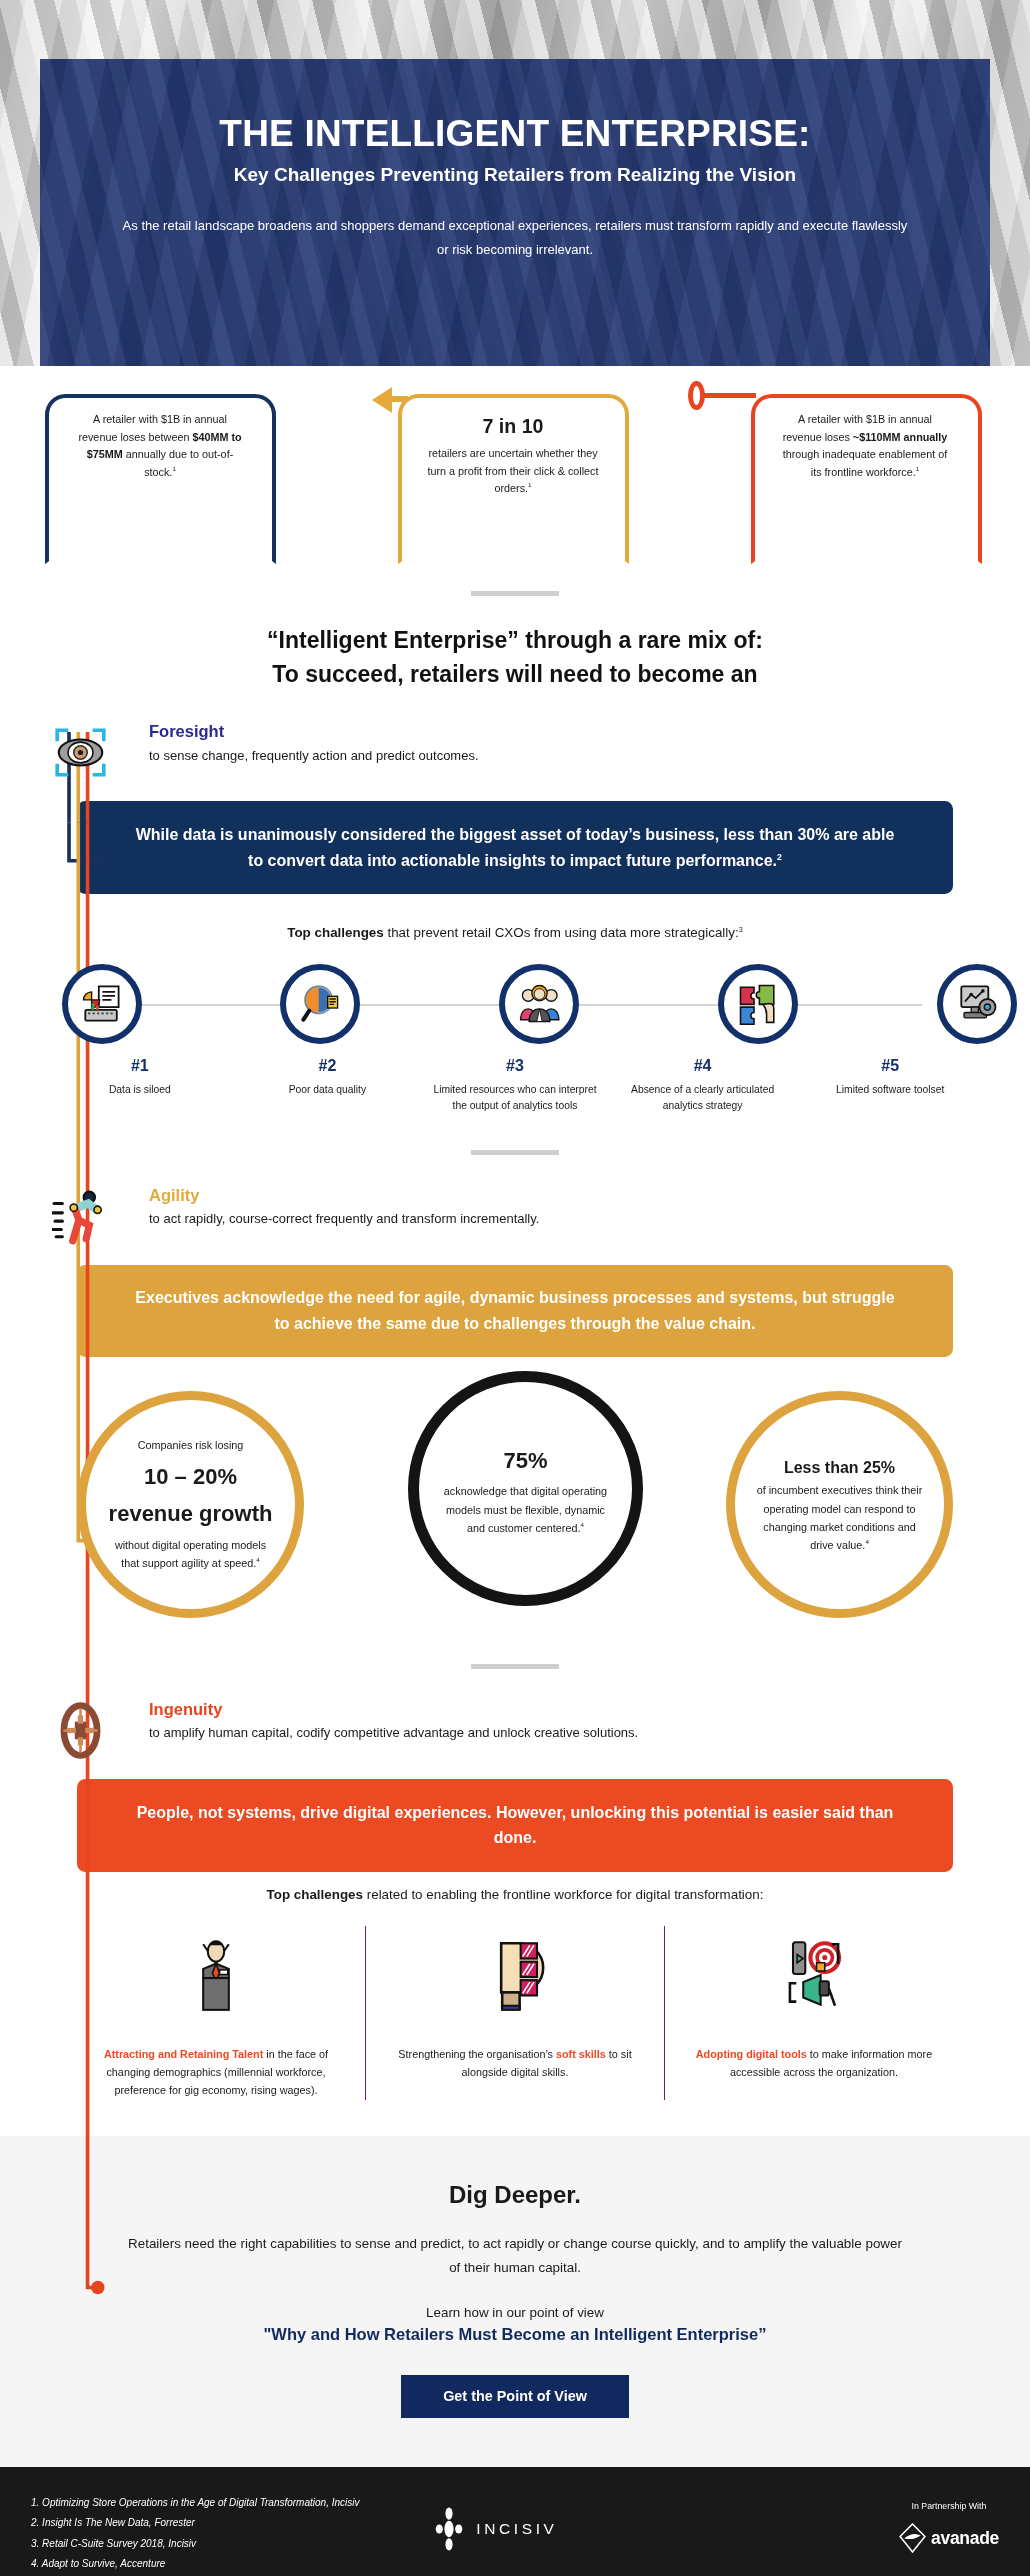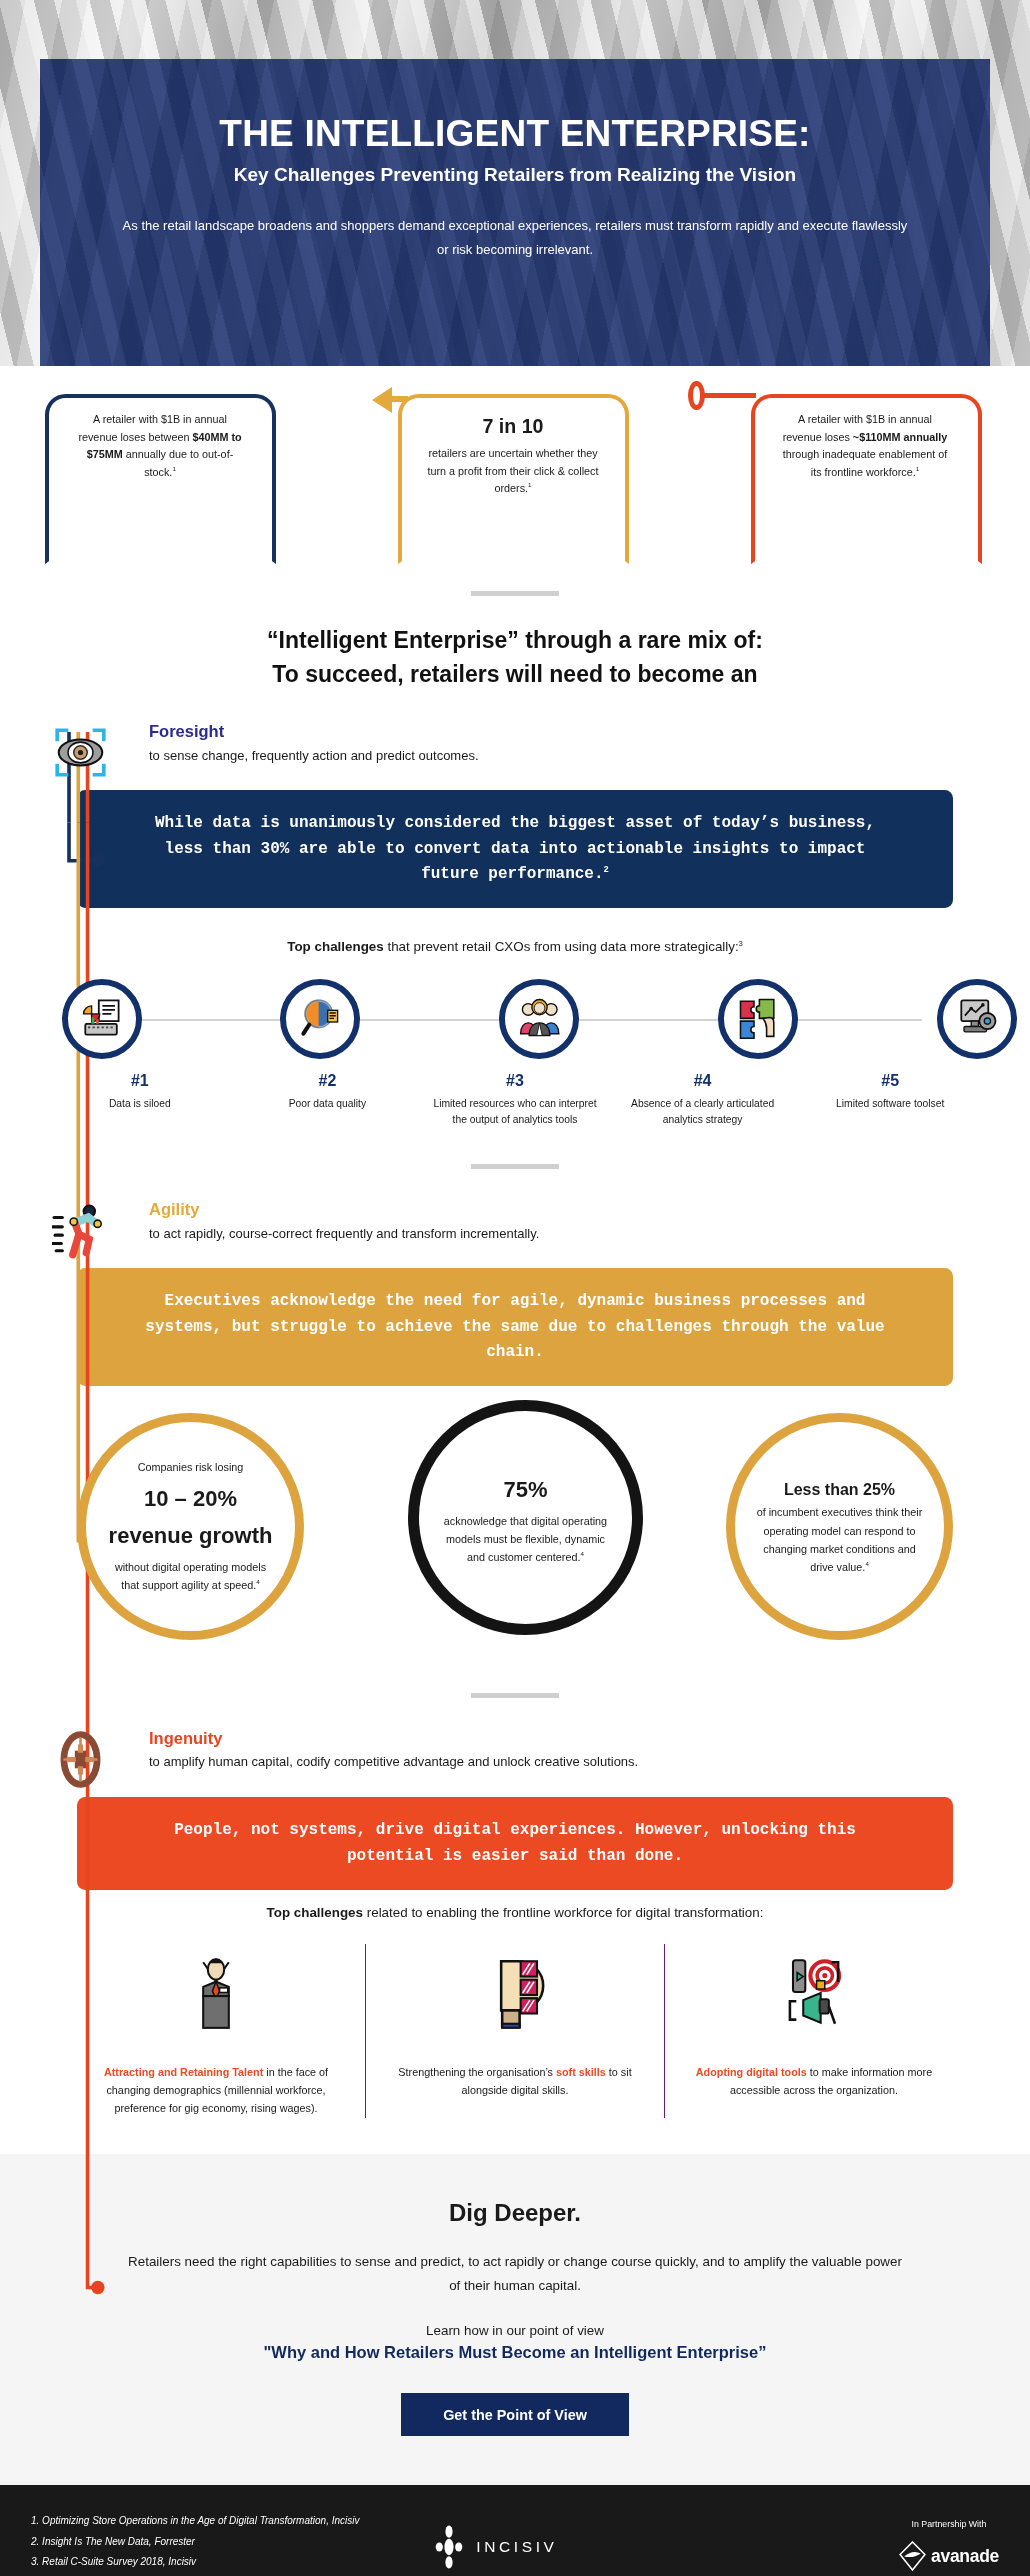--- a/index.html
+++ b/index.html
@@ -148,29 +148,28 @@
   }
   .pillar .ptext { margin-left: 72px; }
   .pillar h3 { font-size: 16.5px; font-weight: 700; line-height:1.1;}
   .pillar p { font-size: 13px; margin-top: 6.2px; line-height: 1.45; }
   .c-foresight { color:#2a2b8e; }
   .c-agility { color:#e3a93c; }
   .c-ingenuity { color:#e8441f; }
 
   
   .callout {
-    margin: 25px 77px 0;
+    margin: 36px 77px 0;
     border-radius: 8.2px;
     padding: 20.6px 57px;
     color:#fff;
     text-align:center;
     font-size: 16px;
     font-weight: 700;
     line-height: 1.6;
-    font-family: Liberation Mono, monospace;
   }
   .callout.navy { background:#11305c; }
   .callout.gold { background:#dda33e; }
   .callout.orange { background:#ec4a23; }
   .callout sup { font-size: 8.8px; }
 
   
   .chal-title {
     text-align:center; margin-top: 30px;
     font-size: 13.4px; line-height:1.3;
@@ -192,21 +191,21 @@
   .circ svg { width: 45px; height: 45px; }
 
   .chal-labels { display:flex; margin: 11.3px 46px 0; text-align:center; }
   .chal-labels .cell { flex:1; padding: 0 7.2px; }
   .chal-labels .rank { font-size: 16px; font-weight:700; color:#12306a; }
   .chal-labels .txt { font-size: 10.3px; line-height:1.55; margin-top: 6.2px; }
 
   
   .bigcircles { position:relative; height: 289px; margin-top: 17.5px; }
   .bigcircle {
-    position:absolute; top: 9px;
+    position:absolute; top: 16px;
     width: 227px; height: 227px; border-radius:50%;
     display:flex; align-items:center; justify-content:center;
     text-align:center; background:#fff;
   }
   .bigcircle .inner { width: 170px; font-size: 10.8px; line-height:1.7; }
   .bigcircle .hl { font-size: 22px; font-weight: 700; display:block; margin: 3.1px 0; }
   .bigcircle sup { font-size: 6.2px; }
   #bc1 { left: 77px; border: 9.3px solid #dda33e; }
   #bc2 { left: 408px; border: 11.3px solid #141414; z-index:3; top: -4.1px; width: 235px; height: 235px;}
   #bc3 { left: 726px; border: 9.3px solid #dda33e; }

